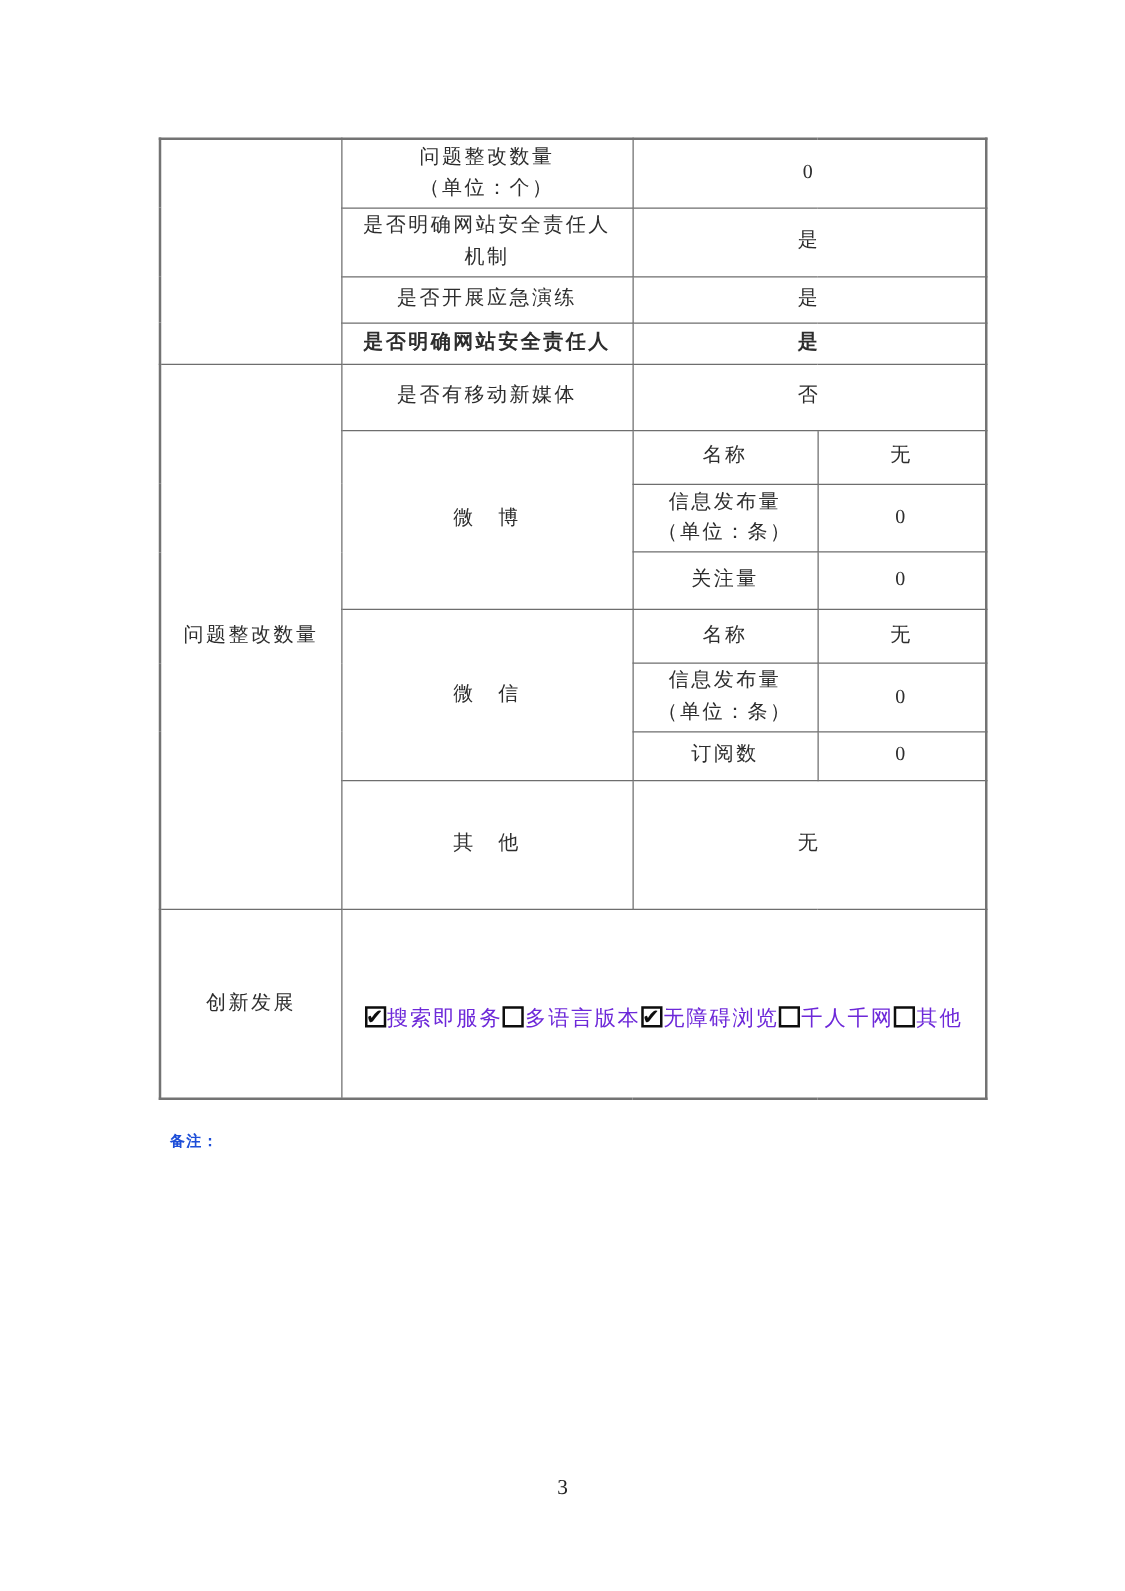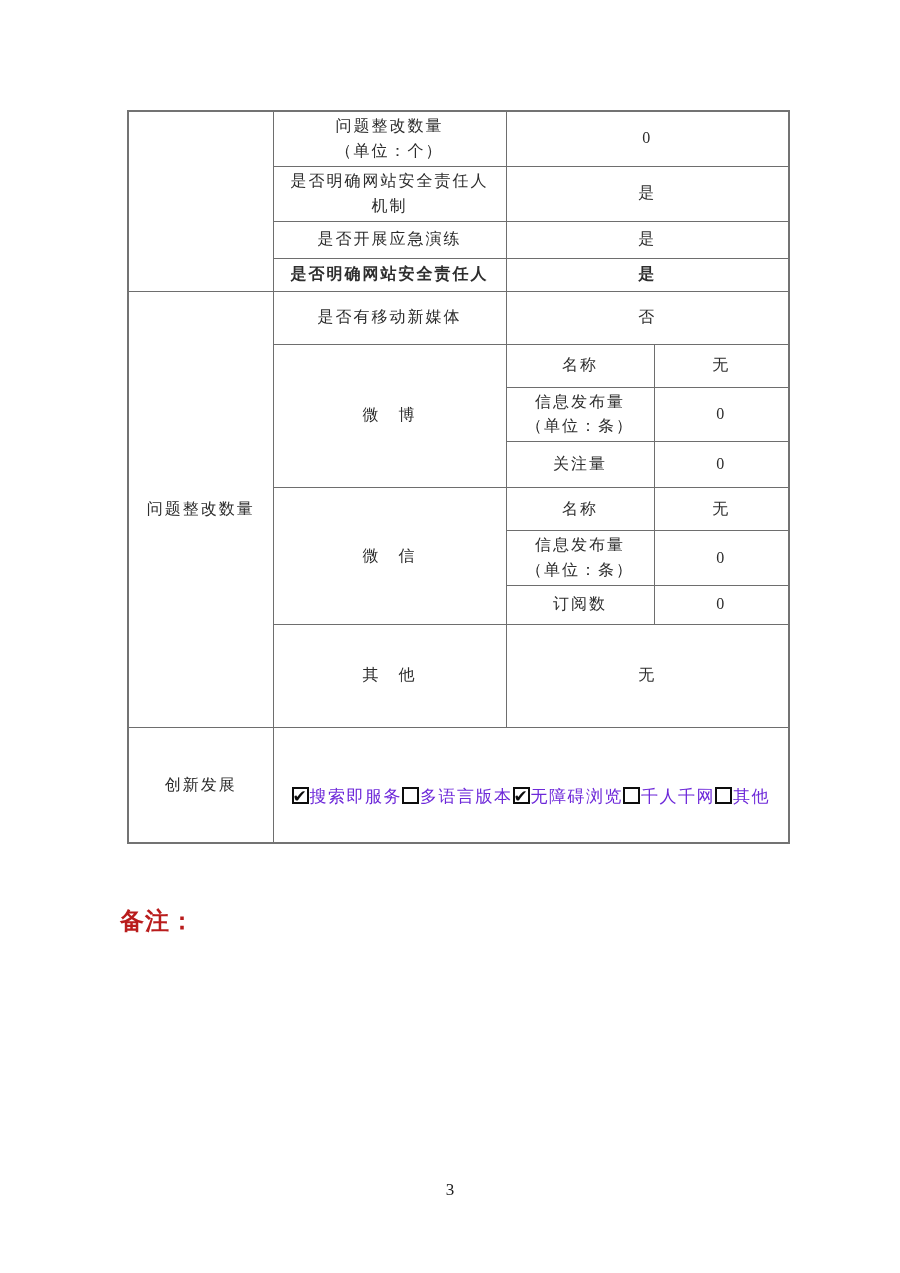--- a/index.html
+++ b/index.html
@@ -46,21 +46,21 @@
   tr.r3  { height: 37px; }
   tr.r4  { height: 33px; font-weight: bold; }
   tr.r5  { height: 53px; }
   tr.r6  { height: 43px; }
   tr.r7  { height: 54px; }
   tr.r8  { height: 46px; }
   tr.r9  { height: 43px; }
   tr.r10 { height: 49px; }
   tr.r11 { height: 39px; }
   tr.r12 { height: 103px; margin-top: 25px; }
-  tr.r13 { height: 116px; }
+  tr.r13 { height: 152px; }
   td.innovation-cell {
     text-align: center;
     letter-spacing: 1px;
     white-space: nowrap;
     padding: 0;
   }
   .opt { display: inline-block; white-space: nowrap; }
   .opt-label {
     font-size: 17px;
     letter-spacing: 1.5px;
@@ -81,25 +81,25 @@
     position: absolute;
     left: -1px;
     top: -6px;
     font-size: 17px;
     font-weight: 700;
     color: #0d0d0d;
     font-family: "DejaVu Sans", sans-serif;
   }
   .notes {
     position: absolute;
-    left: 120px;
+    left: 136px;
     top: 905px;
-    font-size: 24px;
+    font-size: 12px;
     font-weight: 700;
-    color: #b91c1c;
+    color: #1d4ed8;
     letter-spacing: 1px;
   }
   .page-number {
     position: absolute;
     left: 0;
     top: 1180px;
     width: 900px;
     text-align: center;
     font-size: 17px;
     color: #222222;

